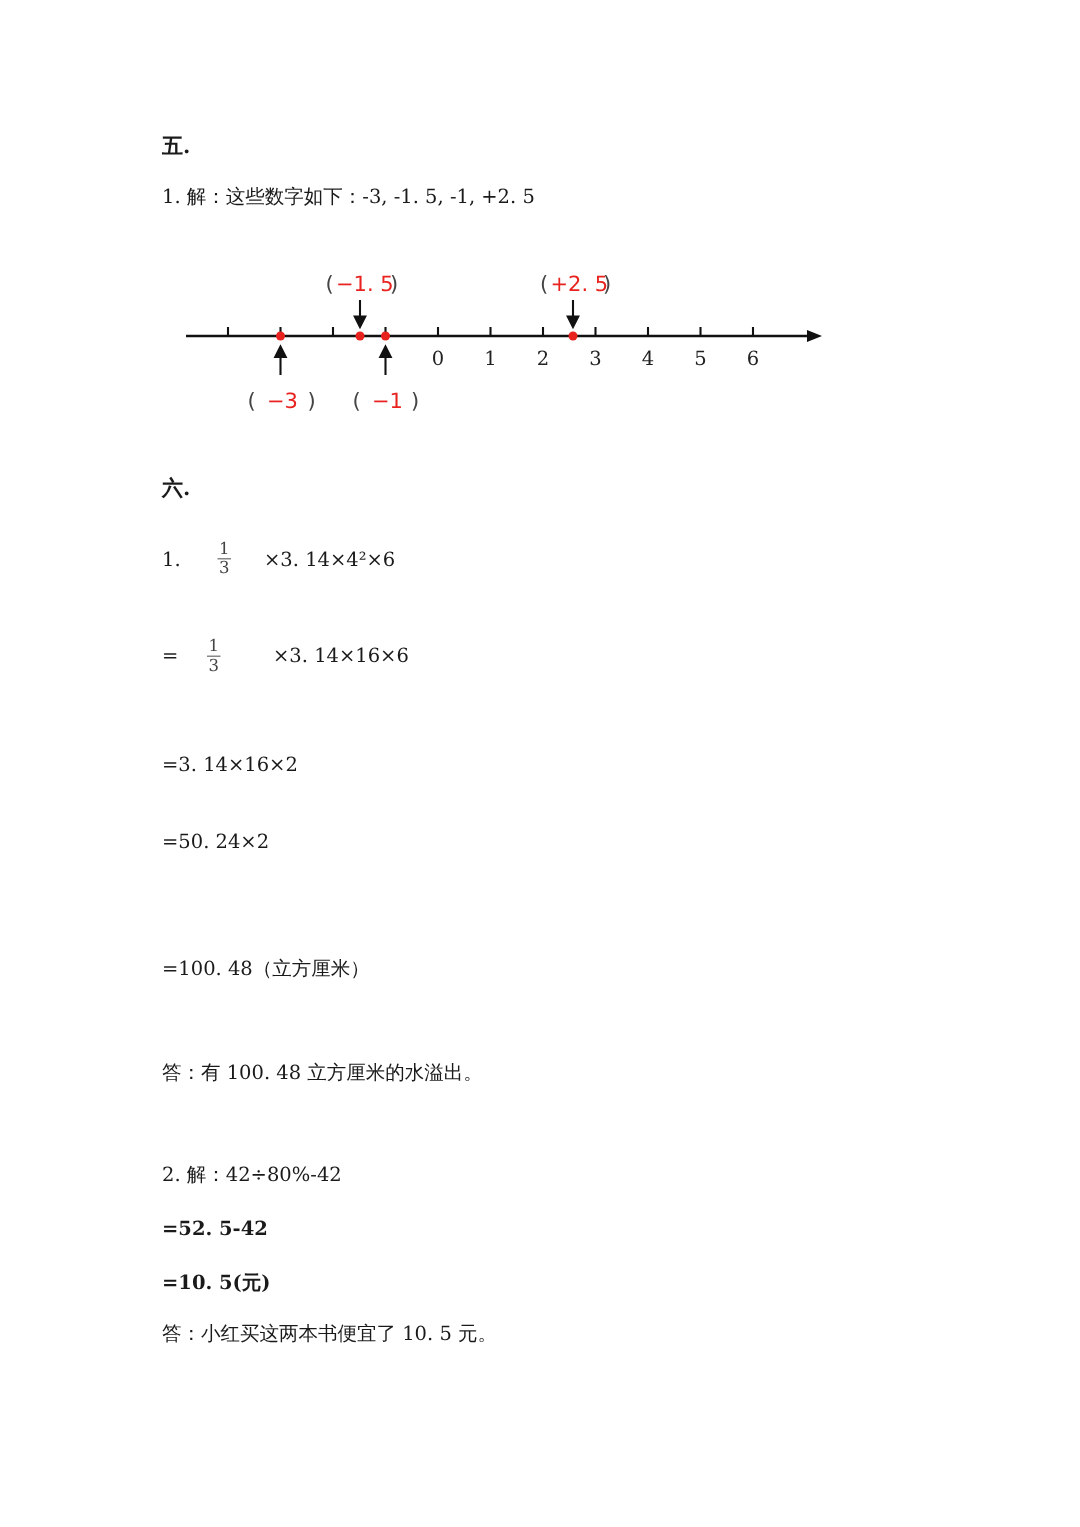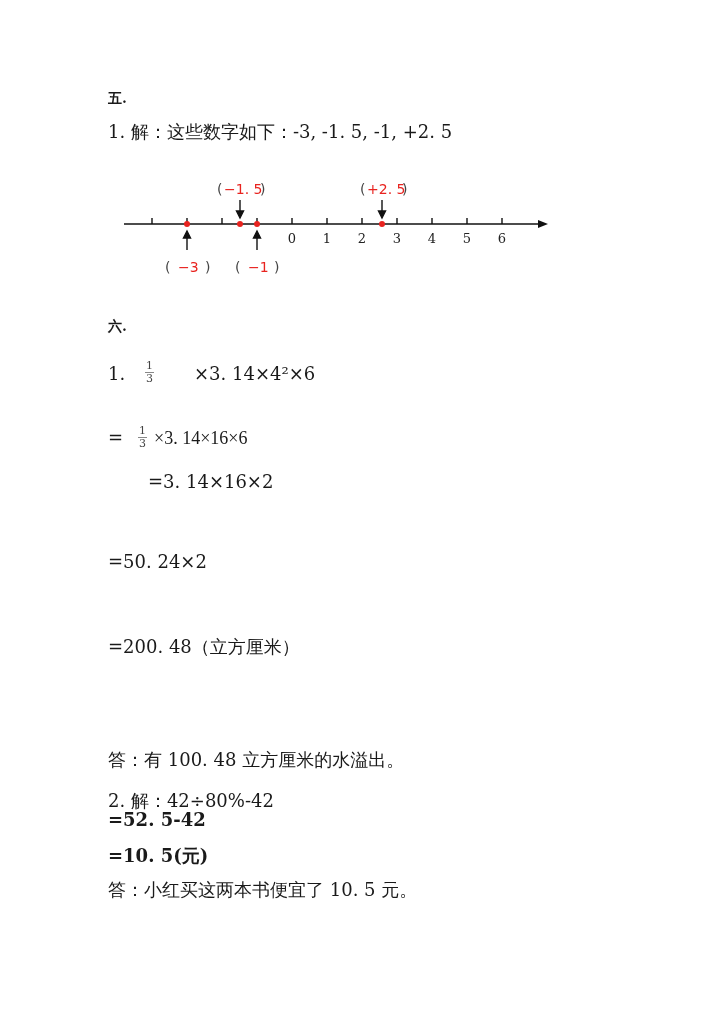--- a/index.html
+++ b/index.html
@@ -1,18 +1,18 @@
 <!DOCTYPE html>
 <html><head>
   <meta charset="utf-8">
   <style>
     html, body { margin: 0; padding: 0; background: #ffffff; }
     body { width: 720px; height: 1018px; position: relative; overflow: hidden;
            font-family: "DejaVu Serif", "Liberation Serif", serif; color: #1a1a1a; }
-    .line { position: absolute; left: 108px; font-size: 18px; white-space: nowrap; line-height: 16px; }
+    .line { position: absolute; left: 108px; font-size: 13px; white-space: nowrap; line-height: 16px; }
     .heading { font-size: 14px; font-weight: bold; }
     .frac { position: absolute; display: inline-block; text-align: center; font-size: 11px; line-height: 12px; color: #444; }
     .frac .num { display: block; border-bottom: 1px solid #888; padding: 0 1px; }
     .frac .den { display: block; }
     #numline { position: absolute; left: 110px; top: 170px; }
     .red { fill: #e8231f; }
     .lbl { font-family: "DejaVu Sans", "Liberation Sans", sans-serif; font-size: 14px; }
   </style>
 </head>
 <body>
@@ -77,33 +77,33 @@
 </svg>
 
 <div class="line heading" style="top:318px;">六.</div>
 
 <div>
   <div class="line" style="top:366px;">1.</div>
   <span class="frac" style="left:145px; top:360px;">
     <span class="num">1</span>
     <span class="den">3</span>
   </span>
-  <div class="line" style="top:366px; left:194px;">×3. 14×4²×6</div>
+  <div class="line" style="top:366px; left:176px;">×3. 14×4²×6</div>
 </div>
 
 <div>
   <div class="line" style="top:430px;">=</div>
   <span class="frac" style="left:138px; top:425px;">
     <span class="num">1</span>
     <span class="den">3</span>
   </span>
-  <div class="line" style="top:430px; left:154px;font-family:Liberation Serif, serif;">×3. 14×16×6</div>
+  <div class="line" style="top:430px; left:182px;">×3. 14×16×6</div>
 </div>
 
-<div class="line" style="top:474px;margin-left:40px;">=3. 14×16×2</div>
+<div class="line" style="top:503px;">=3. 14×16×2</div>
 <div class="line" style="top:554px;">=50. 24×2</div>
-<div class="line" style="top:639px;">=200. 48（立方厘米）</div>
-<div class="line" style="top:708px;margin-top:44px;">答：有 100. 48 立方厘米的水溢出。</div>
+<div class="line" style="top:639px;">=100. 48（立方厘米）</div>
+<div class="line" style="top:708px;">答：有 100. 48 立方厘米的水溢出。</div>
 
-<div class="line" style="top:793px;">2. 解：42÷80%-42</div>
+<div class="line" style="top:776px;">2. 解：42÷80%-42</div>
 <div class="line" style="top:812px;font-weight:bold;">=52. 5-42</div>
 <div class="line" style="top:848px;font-weight:bold;">=10. 5(元)</div>
 <div class="line" style="top:882px;">答：小红买这两本书便宜了 10. 5 元。</div>
 
 </body></html>

